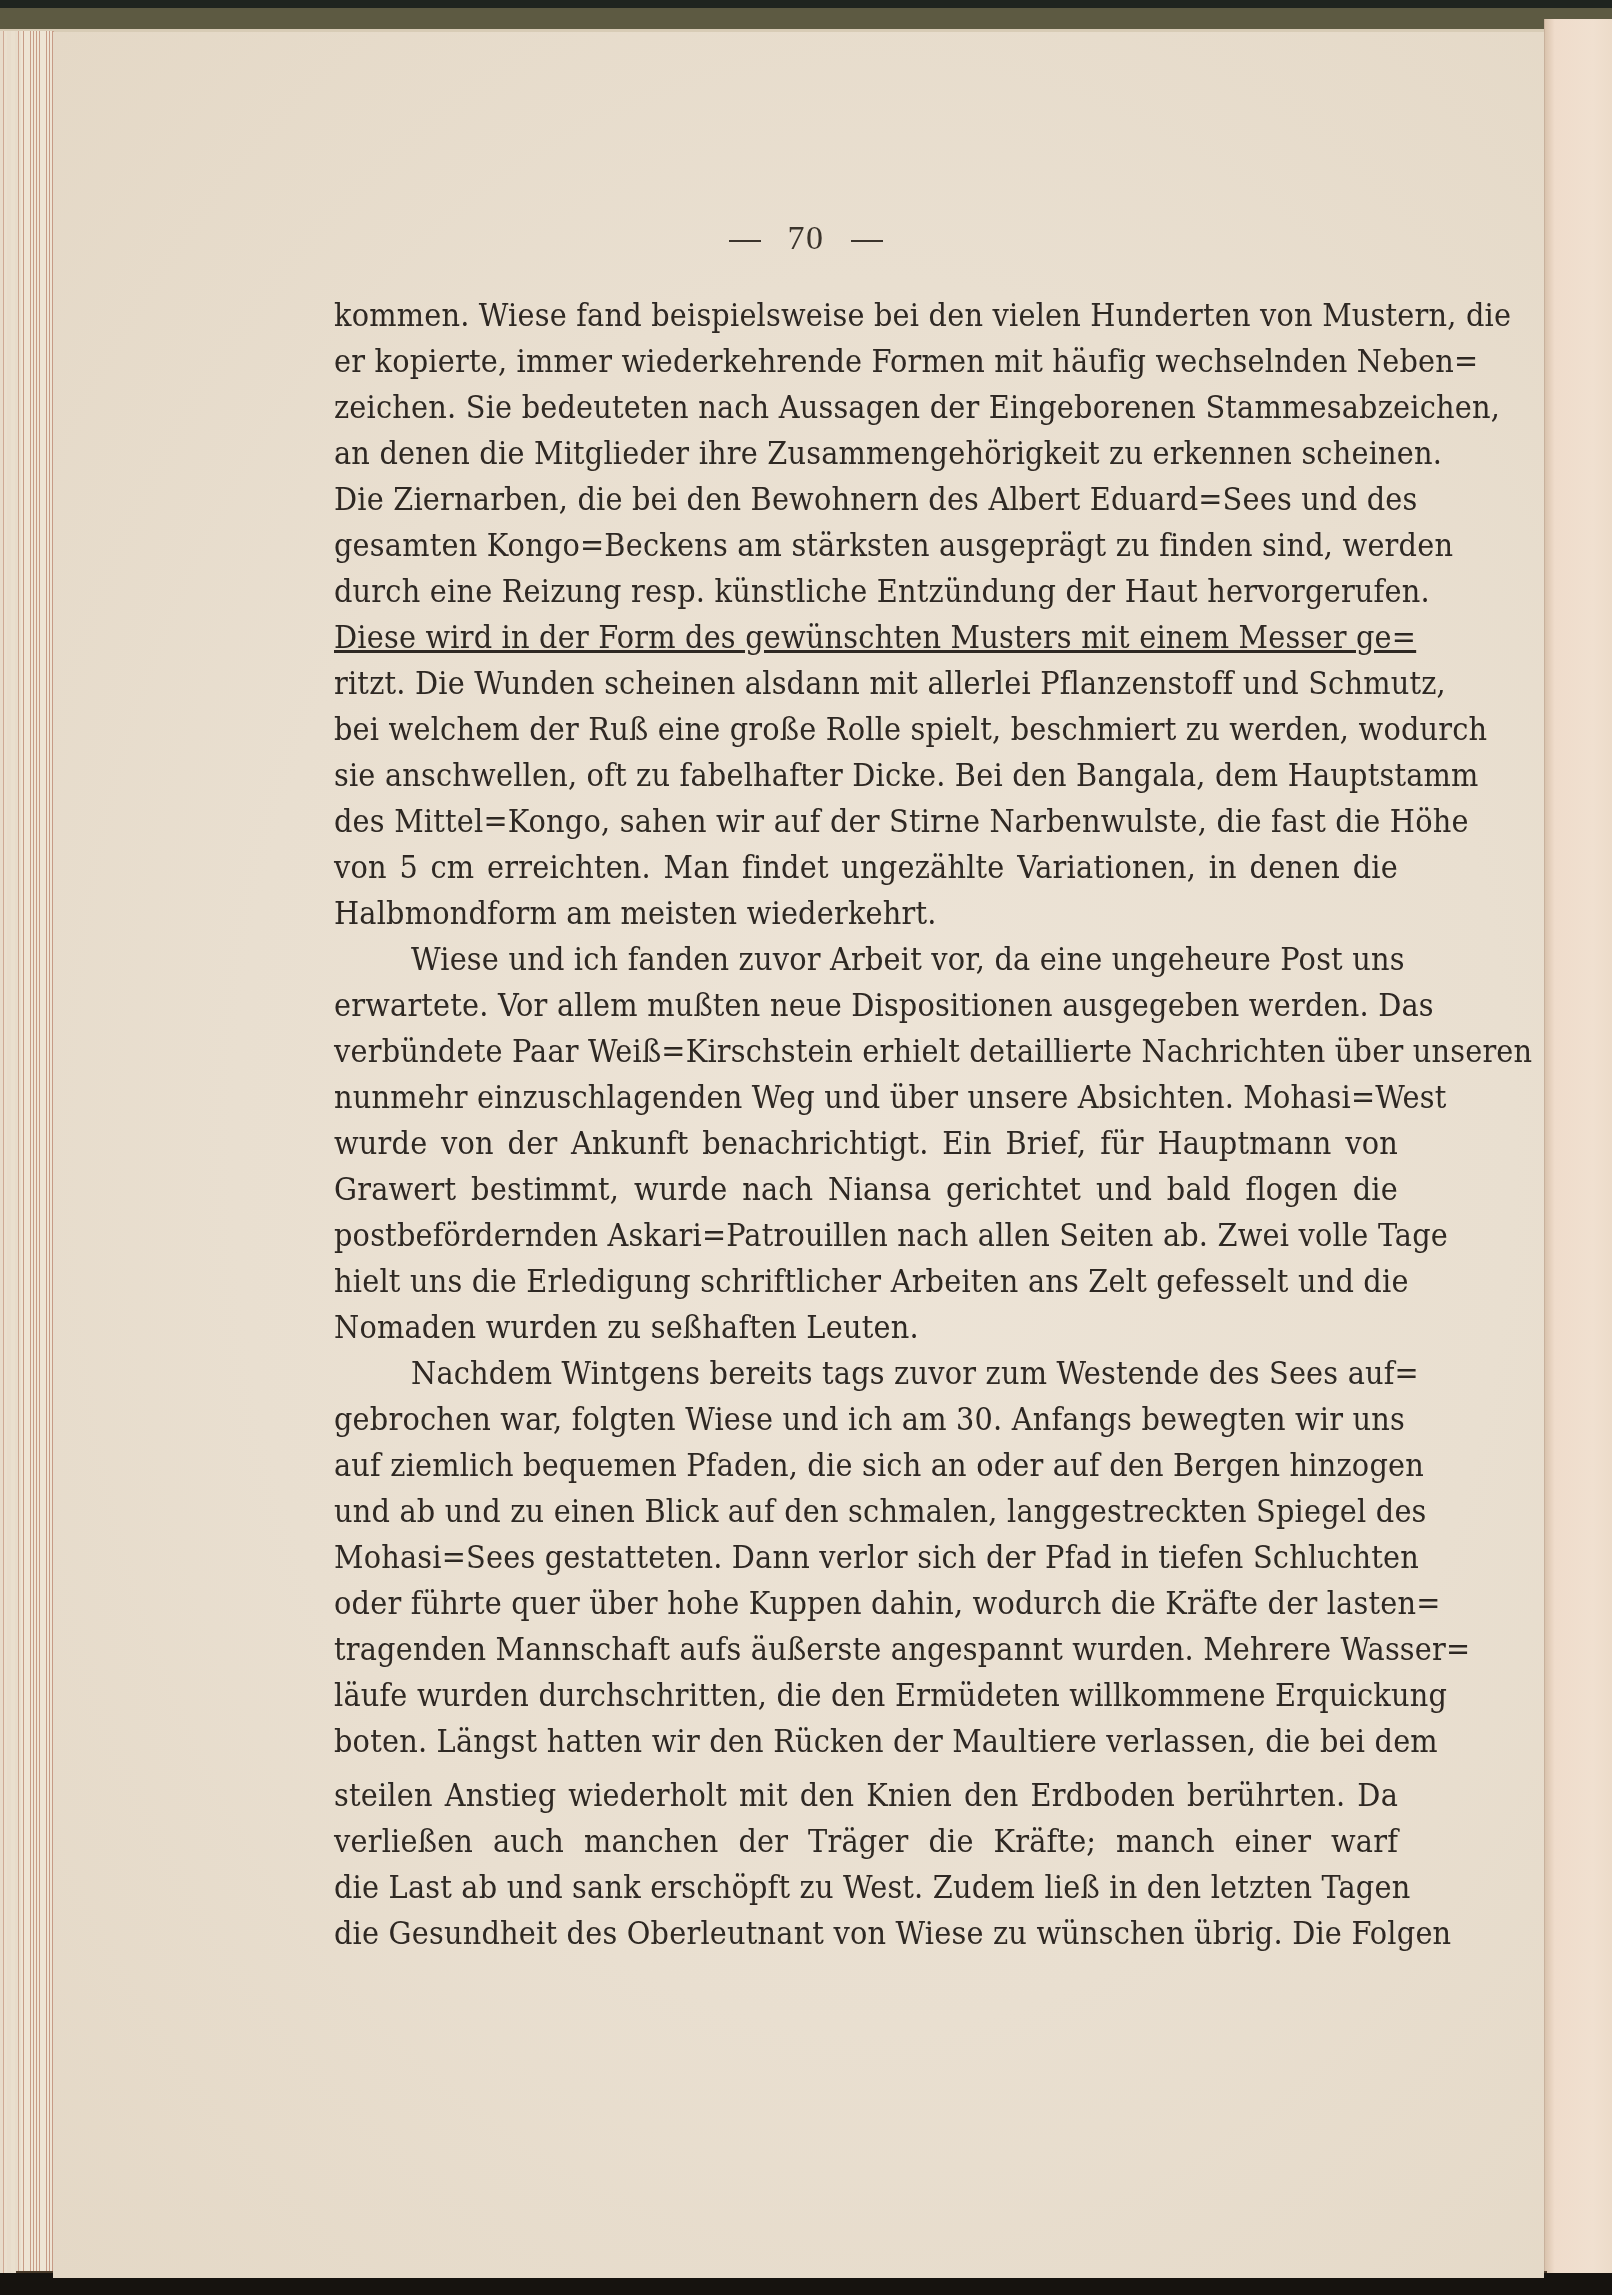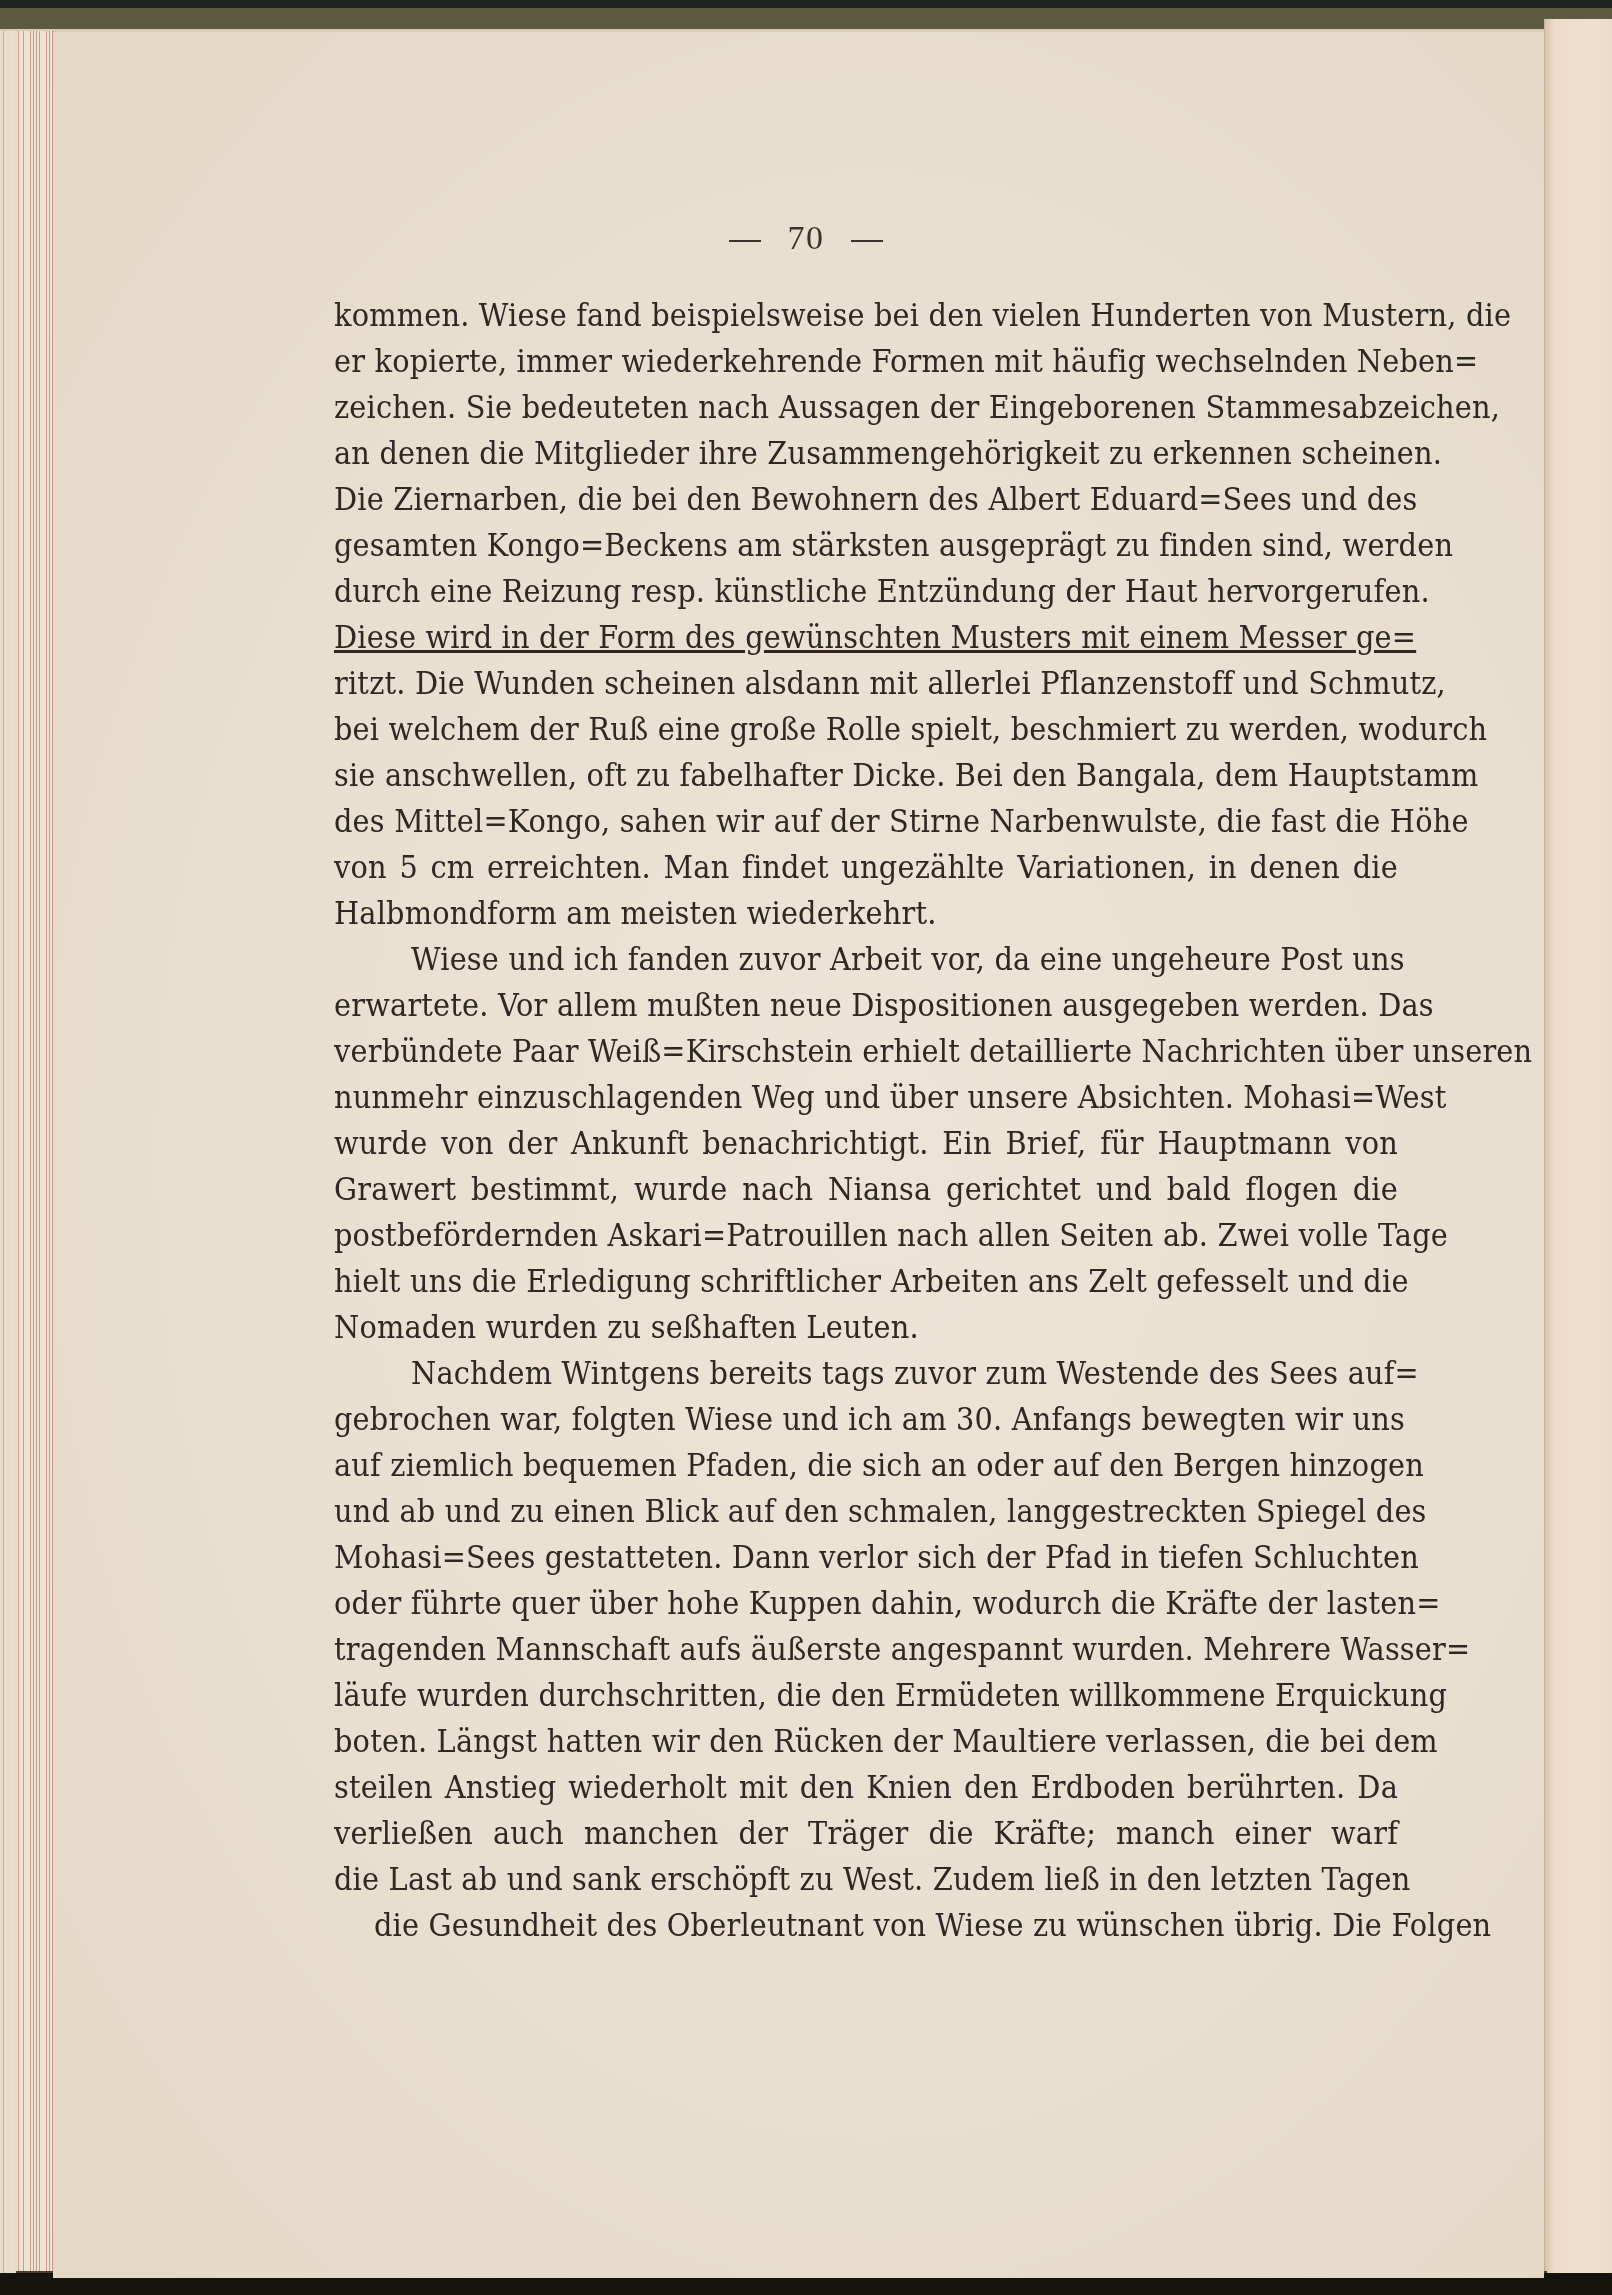--- a/index.html
+++ b/index.html
@@ -163,19 +163,19 @@
     <div class="paragraph">
       <span class="line indent" style="display: block;">Nachdem Wintgens bereits tags zuvor zum Westende des Sees auf=</span>
       <span class="line" style="display: block;">gebrochen war, folgten Wiese und ich am 30. Anfangs bewegten wir uns</span>
       <span class="line" style="display: block;">auf ziemlich bequemen Pfaden, die sich an oder auf den Bergen hinzogen</span>
       <span class="line" style="display: block;">und ab und zu einen Blick auf den schmalen, langgestreckten Spiegel des</span>
       <span class="line" style="display: block;">Mohasi=Sees gestatteten. Dann verlor sich der Pfad in tiefen Schluchten</span>
       <span class="line" style="display: block;">oder führte quer über hohe Kuppen dahin, wodurch die Kräfte der lasten=</span>
       <span class="line" style="display: block;">tragenden Mannschaft aufs äußerste angespannt wurden. Mehrere Wasser=</span>
       <span class="line" style="display: block;">läufe wurden durchschritten, die den Ermüdeten willkommene Erquickung</span>
       <span class="line" style="display: block;">boten. Längst hatten wir den Rücken der Maultiere verlassen, die bei dem</span>
-      <span class="line" style="display: block;">steilen Anstieg wiederholt mit den Knien den Erdboden berührten. Da</span>
+      <span class="line" style="display: block; margin-top: 8px;">steilen Anstieg wiederholt mit den Knien den Erdboden berührten. Da</span>
       <span class="line" style="display: block;">verließen auch manchen der Träger die Kräfte; manch einer warf</span>
       <span class="line" style="display: block;">die Last ab und sank erschöpft zu West. Zudem ließ in den letzten Tagen</span>
-      <span class="line" style="display: block; margin-left: 40px;">die Gesundheit des Oberleutnant von Wiese zu wünschen übrig. Die Folgen</span>
+      <span class="line" style="display: block;">die Gesundheit des Oberleutnant von Wiese zu wünschen übrig. Die Folgen</span>
     </div>
   </div>
 
 
 </body></html>

